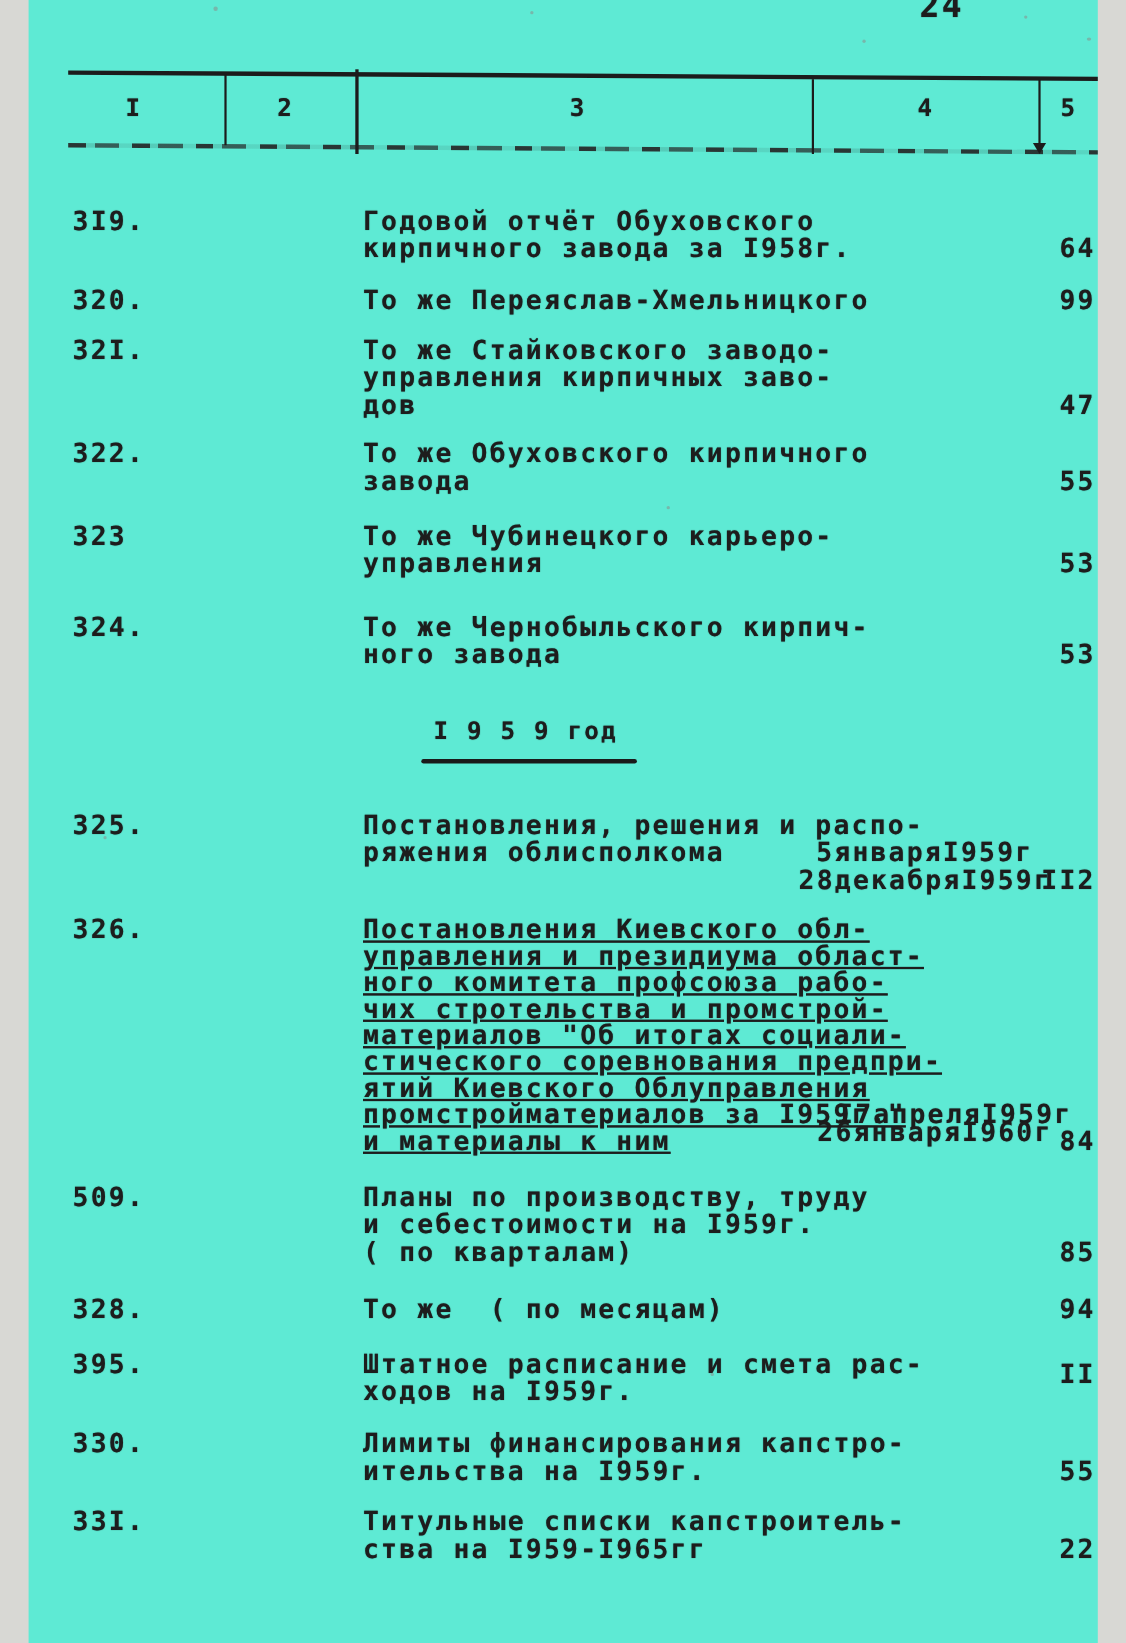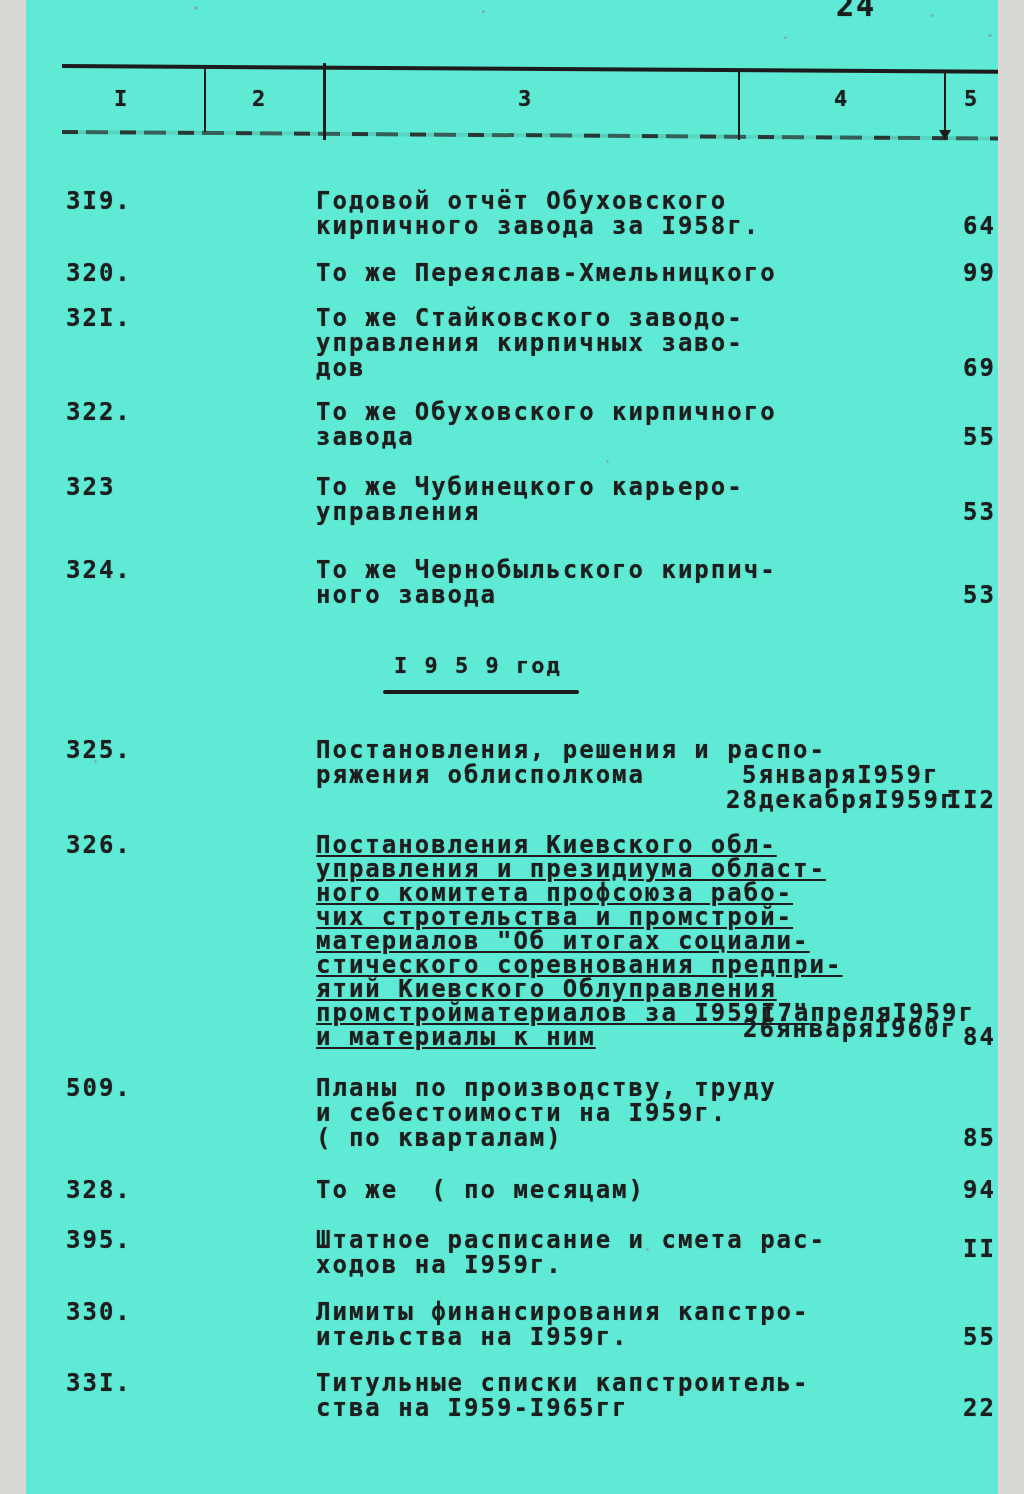--- a/index.html
+++ b/index.html
@@ -65,21 +65,21 @@
     text-shadow:0 0 1px rgba(25,25,25,.7);
     white-space:pre;
   }
   .heading-underline{
     position:absolute;left:357px;top:690px;width:196px;height:4px;
     background:#1a1a1a;border-radius:2px;
   }
   
   .entry{position:absolute;left:0;width:1024px;}
   .col-num{position:absolute;left:40px;top:0;}
-  .col-desc{position:absolute;left:290px;top:0;}
+  .col-desc{position:absolute;left:304px;top:0;}
   .lh24 .col-desc{line-height:24px;text-decoration:underline;}
   .col-pages{position:absolute;left:886px;top:0;width:84px;text-align:right;}
   .date-line{position:absolute;}
   
   .speck{position:absolute;border-radius:50%;background:#8d8d88;opacity:.55;}
 </style>
 </head>
 <body>
 
 <div class="page">
@@ -113,21 +113,21 @@
     <div class="txt col-num">320.</div>
     <div class="txt col-desc">То же Переяслав-Хмельницкого</div>
     <div class="txt col-pages" style="top:0">99</div>
   </div>
 
   <div class="entry" style="top:306px">
     <div class="txt col-num">32I.</div>
     <div class="txt col-desc">То же Стайковского заводо-
 управления кирпичных заво-
 дов</div>
-    <div class="txt col-pages" style="top:50px">69</div>
+    <div class="txt col-pages" style="top:50px">47</div>
   </div>
 
   <div class="entry" style="top:400px">
     <div class="txt col-num">322.</div>
     <div class="txt col-desc">То же Обуховского кирпичного
 завода</div>
     <div class="txt col-pages" style="top:25px">55</div>
   </div>
 
   <div class="entry" style="top:475px">

